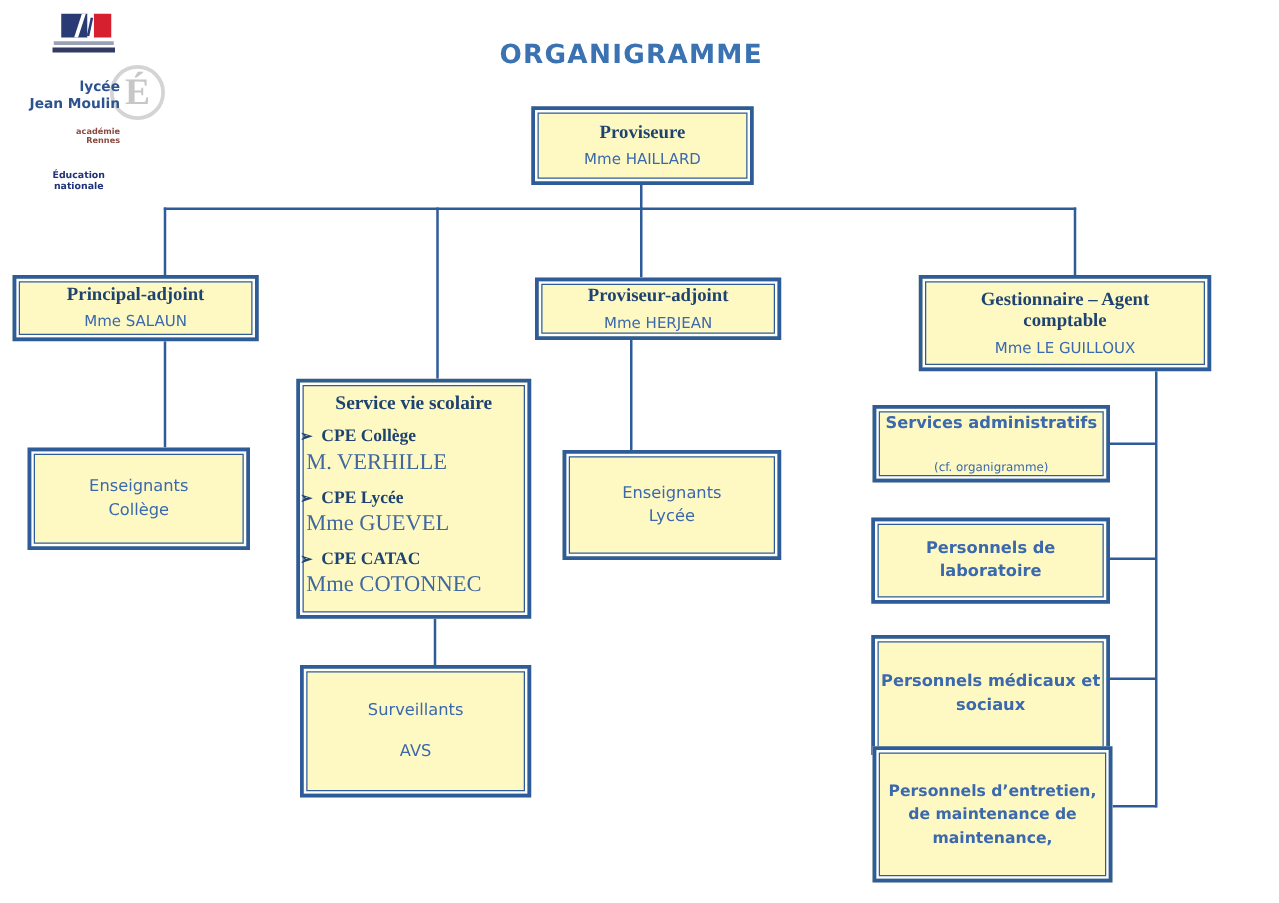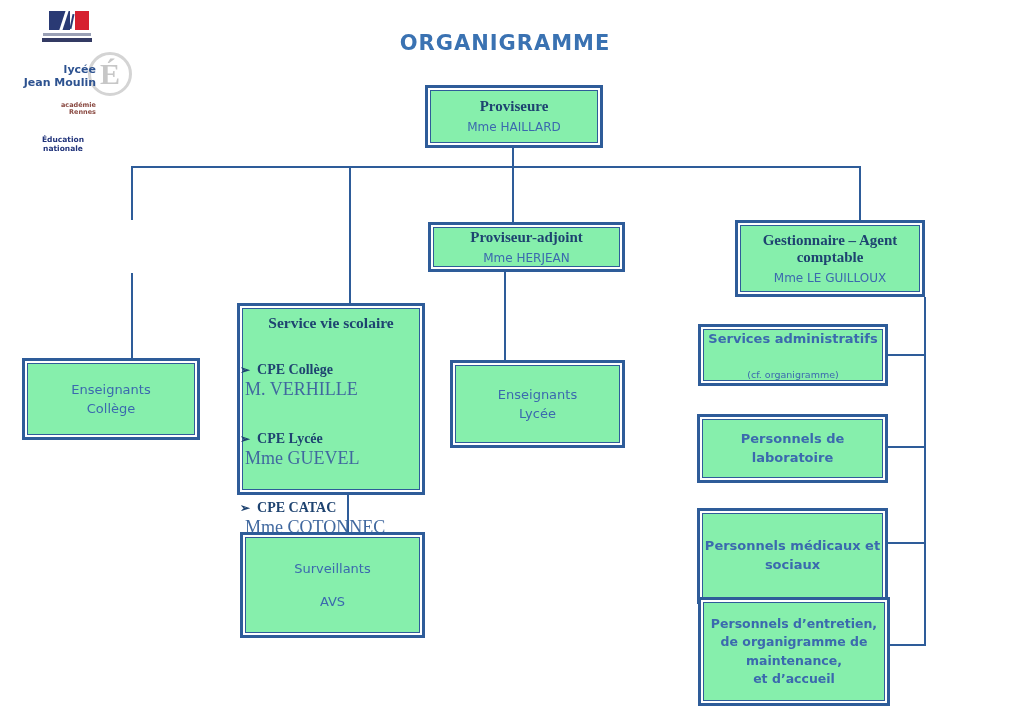--- a/index.html
+++ b/index.html
@@ -11,21 +11,21 @@
   html,body{margin:0;padding:0;background:#ffffff;}
   #stage{position:relative;width:1023px;height:722px;background:#ffffff;overflow:hidden;
          font-family:"DejaVu Sans",sans-serif;}
 
   
   .vline,.hline{position:absolute;background:var(--line);}
   .vline{width:2px;}
   .hline{height:2px;}
 
   
-  .obox{position:absolute;background:#86efac;border:3px solid var(--line);
+  .obox{position:absolute;background:#fef9c3;border:3px solid var(--line);
         box-shadow: inset 0 0 0 2px #fff, inset 0 0 0 3px var(--line);
         box-sizing:border-box;display:flex;flex-direction:column;
         align-items:center;justify-content:center;text-align:center;}
 
   .t-serif{font-family:"Liberation Serif",serif;font-weight:bold;color:var(--navy);
            font-size:15px;line-height:1.15;}
   .t-name{font-family:"DejaVu Sans",sans-serif;color:var(--comic);font-size:12px;
           margin-top:5px;line-height:1.2;}
   .t-comic{font-family:"DejaVu Sans",sans-serif;color:var(--comic);font-size:13px;line-height:1.5;}
   .t-comic-b{font-family:"DejaVu Sans",sans-serif;color:var(--comic);font-size:13px;
@@ -118,32 +118,36 @@
   <div class="hline" style="left:888px;top:354px;width:37px;"></div>
   <div class="hline" style="left:888px;top:446px;width:37px;"></div>
   <div class="hline" style="left:888px;top:542px;width:37px;"></div>
   <div class="hline" style="left:890px;top:644px;width:35px;"></div>
 
   <div class="obox" style="left:425px;top:85px;width:178px;height:63px;">
     <div class="t-serif">Proviseure</div>
     <div class="t-name">Mme HAILLARD</div>
   </div>
 
+  <div class="obox" style="left:10px;top:220px;width:197px;height:53px;">
+    <div class="t-serif">Principal-adjoint</div>
+    <div class="t-name">Mme SALAUN</div>
+  </div>
 
   <div class="obox" style="left:428px;top:222px;width:197px;height:50px;">
     <div class="t-serif">Proviseur-adjoint</div>
     <div class="t-name">Mme HERJEAN</div>
   </div>
 
-  <div class="obox" style="left:735px;top:220px;width:190px;height:77px;">
+  <div class="obox" style="left:735px;top:220px;width:234px;height:77px;">
     <div class="t-serif" style="padding:0 18px;">Gestionnaire – Agent comptable</div>
     <div class="t-name">Mme LE GUILLOUX</div>
   </div>
 
-  <div class="obox svs" style="left:237px;top:303px;width:188px;height:192px;gap:20px;">
+  <div class="obox svs" style="left:237px;top:303px;width:188px;height:192px;">
     <div class="t-serif svs-title">Service vie scolaire</div>
     <div class="svs-item">
       <div class="svs-role">
         <span class="svs-bullet">➢</span><span>CPE Collège</span>
       </div>
       <div class="svs-name">M. VERHILLE</div>
     </div>
     <div class="svs-item">
       <div class="svs-role">
         <span class="svs-bullet">➢</span><span>CPE Lycée</span>
@@ -194,19 +198,18 @@
   <div class="obox" style="left:697px;top:508px;width:191px;height:96px;">
     <div class="t-comic-b">
       <div>Personnels médicaux et</div>
       <div>sociaux</div>
     </div>
   </div>
 
   <div class="obox" style="left:698px;top:597px;width:192px;height:109px;">
     <div class="t-comic-b" style="font-size:12.5px;">
       <div>Personnels d’entretien,</div>
-      <div>de organigramme de</div>
+      <div>de maintenance de</div>
       <div>maintenance,</div>
-      <div>et d’accueil</div>
     </div>
   </div>
 
 </div>
 
 </body></html>

